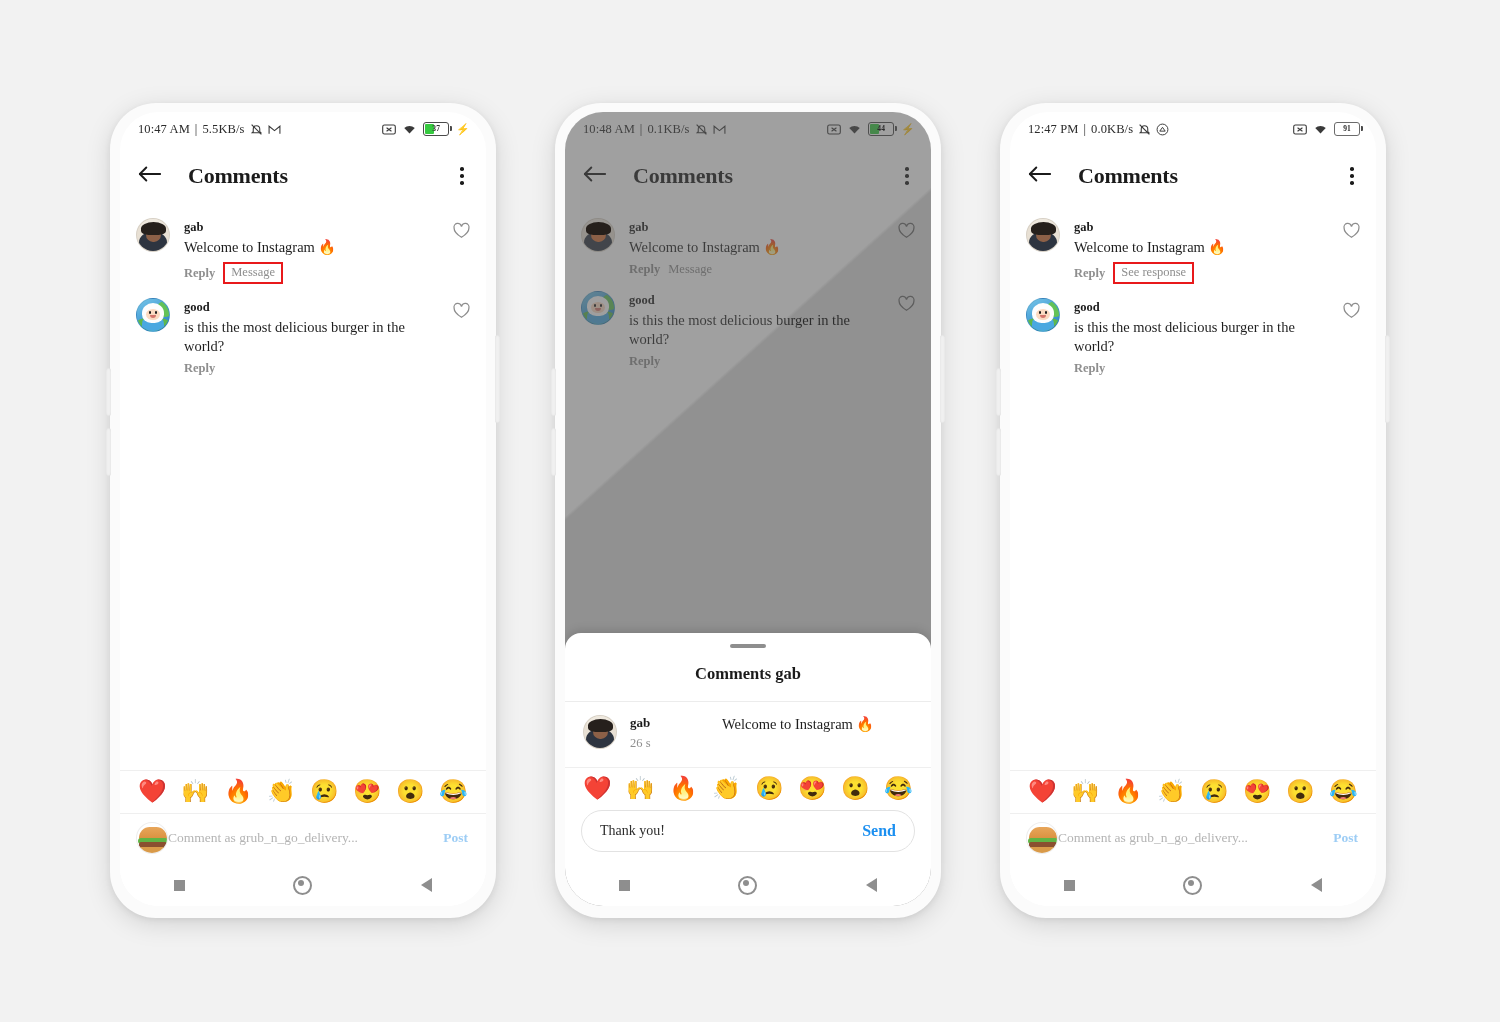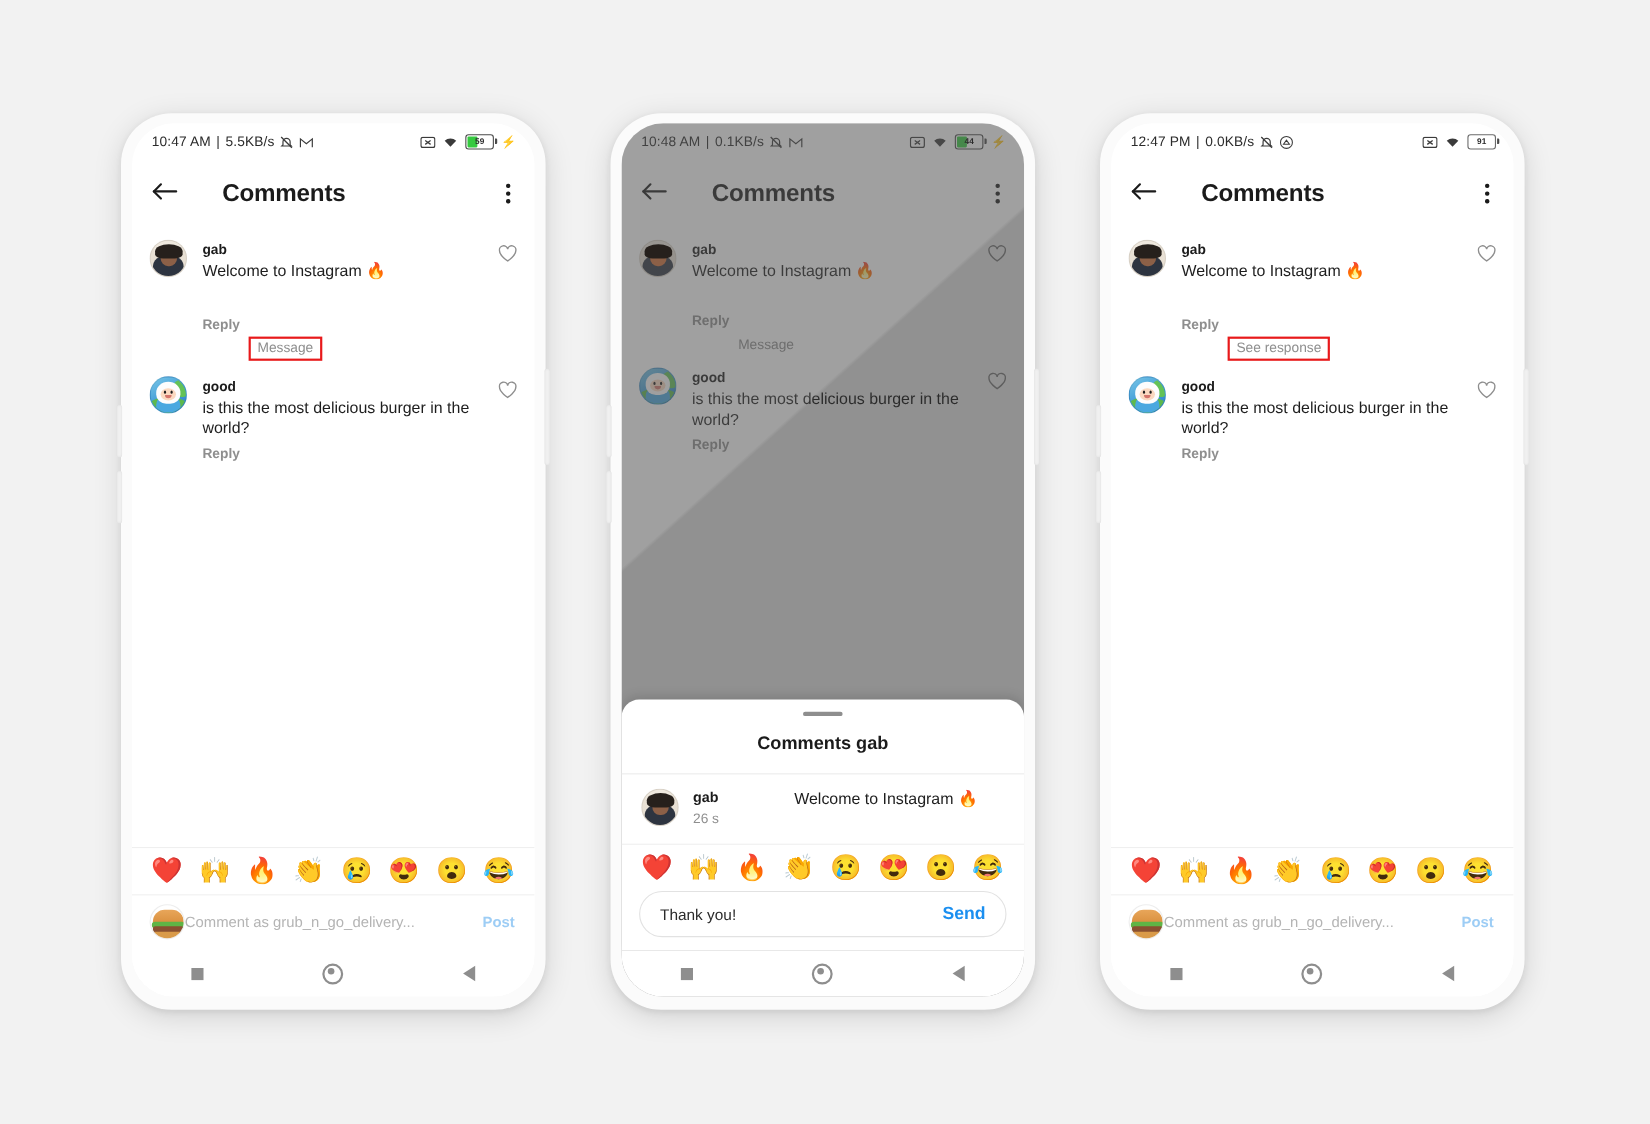--- a/index.html
+++ b/index.html
@@ -3,21 +3,21 @@
 <meta charset="utf-8">
 <style>
   html,body{margin:0;padding:0;}
   body{
     width:1500px;height:1022px;
     background:#f2f2f2;
     font-family:"Liberation Sans", sans-serif;
     overflow:hidden;
     position:relative;
   }
-  .stage{position:relative;width:1500px;height:1022px;}
+  .stage{position:relative;width:1500px;height:1022px;font-family:Liberation Serif, serif;}
 
   
   .phone{
     position:absolute;
     width:386px;height:815px;
     top:103px;
     background:#fbfbfb;
     border-radius:46px;
     box-shadow:0 6px 26px rgba(0,0,0,.13), 0 2px 6px rgba(0,0,0,.07);
   }
@@ -55,21 +55,21 @@
   }
   .batt:after{content:"";position:absolute;right:-4px;top:3px;width:2px;height:5px;
               background:#4a4a4a;border-radius:0 1px 1px 0;}
   .batt .fill{position:absolute;left:1px;top:1px;bottom:1px;background:#36c940;border-radius:1px;}
   .batt .num{position:relative;font-size:7.5px;color:#2b2b2b;font-weight:bold;z-index:2;line-height:1;}
   .batt.plain{border-color:#6b6b6b;}
   .bolt{font-size:11px;color:#3a3a3a;margin-left:1px;}
 
   
   .apphdr{height:60px;display:flex;align-items:center;padding:0 18px;box-sizing:border-box;}
-  .apphdr .title{font-size:22px;font-weight:bold;color:#1b1b1b;margin-left:40px;letter-spacing:-.2px;}
+  .apphdr .title{font-size:22px;font-weight:bold;color:#1b1b1b;margin-left:26px;letter-spacing:-.2px;}
   .kebab{margin-left:auto;display:flex;flex-direction:column;gap:3.5px;padding:6px 4px;}
   .kebab i{width:3.6px;height:3.6px;border-radius:50%;background:#1b1b1b;display:block;}
 
   
   .comments{padding:4px 16px 0 16px;}
   .crow{display:flex;padding:8px 0 6px 0;}
   .avatar{
     width:32px;height:32px;border-radius:50%;flex:0 0 32px;
     margin-right:14px;overflow:hidden;position:relative;
     border:1px solid rgba(0,0,0,.07);
@@ -102,21 +102,21 @@
      background:linear-gradient(#e8a65a,#d98f3d);border-radius:14px 14px 3px 3px;}
   .av-burger .let{position:absolute;left:1px;top:15px;width:30px;height:6px;background:#5fb545;border-radius:3px;}
   .av-burger .pat{position:absolute;left:2px;top:19px;width:28px;height:6px;background:#8a5030;border-radius:2px;}
   .av-burger .bot{position:absolute;left:3px;top:24px;width:26px;height:7px;background:#d99a49;border-radius:2px 2px 10px 10px;}
 
   .cbody{flex:1;min-width:0;padding-top:1px;}
   .cuser{font-size:12.5px;font-weight:bold;color:#1b1b1b;line-height:16px;}
   .ctext{font-size:14.5px;color:#1e1e1e;line-height:19px;margin-top:3px;}
   .cactions{margin-top:5px;display:flex;align-items:center;gap:8px;}
   .cact{font-size:12.5px;color:#8e8e8e;font-weight:bold;}
-  .cact.plain{font-weight:normal;margin-top:44px;}
+  .cact.plain{font-weight:normal;}
   .hl{border:2.5px solid #e8191b;padding:1px 6px 2px 6px;line-height:15px;display:inline-block;}
   .heart{
     width:17px;height:17px;flex:0 0 17px;margin-left:10px;margin-top:4px;position:relative;
   }
   .heart svg{width:17px;height:17px;display:block;}
 
   
   .replyrow{display:flex;align-items:center;padding:6px 0 4px 46px;}
   .replyrow .avatar{width:26px;height:26px;flex:0 0 26px;margin-right:10px;}
   .replytxt{font-size:13px;color:#8e8e8e;white-space:nowrap;overflow:hidden;}
@@ -207,21 +207,21 @@
                 <line x1="13.5" y1="5" x2="6.5" y2="10"></line>
               </svg>
           </span>
           <span class="sb-ico">
             <svg width="15" height="12" viewBox="0 0 20 15">
                 <path d="M10 13.5 L3 6.2 a10 10 0 0 1 14 0 Z" fill="#3a3a3a"></path>
               </svg>
           </span>
           <span class="batt">
             <i class="fill" style="width:9px"></i>
-            <span class="num">59</span>
+            <span class="num">37</span>
           </span>
           <span class="bolt">⚡</span>
         </div>
       </div>
 
       <div class="apphdr">
         <span>
           <svg width="24" height="18" viewBox="0 0 26 18" fill="none" stroke="#1b1b1b" stroke-width="2.1" stroke-linecap="round" stroke-linejoin="round">
               <line x1="24" y1="9" x2="2" y2="9"></line>
               <polyline points="9,2 2,9 9,16"></polyline>

